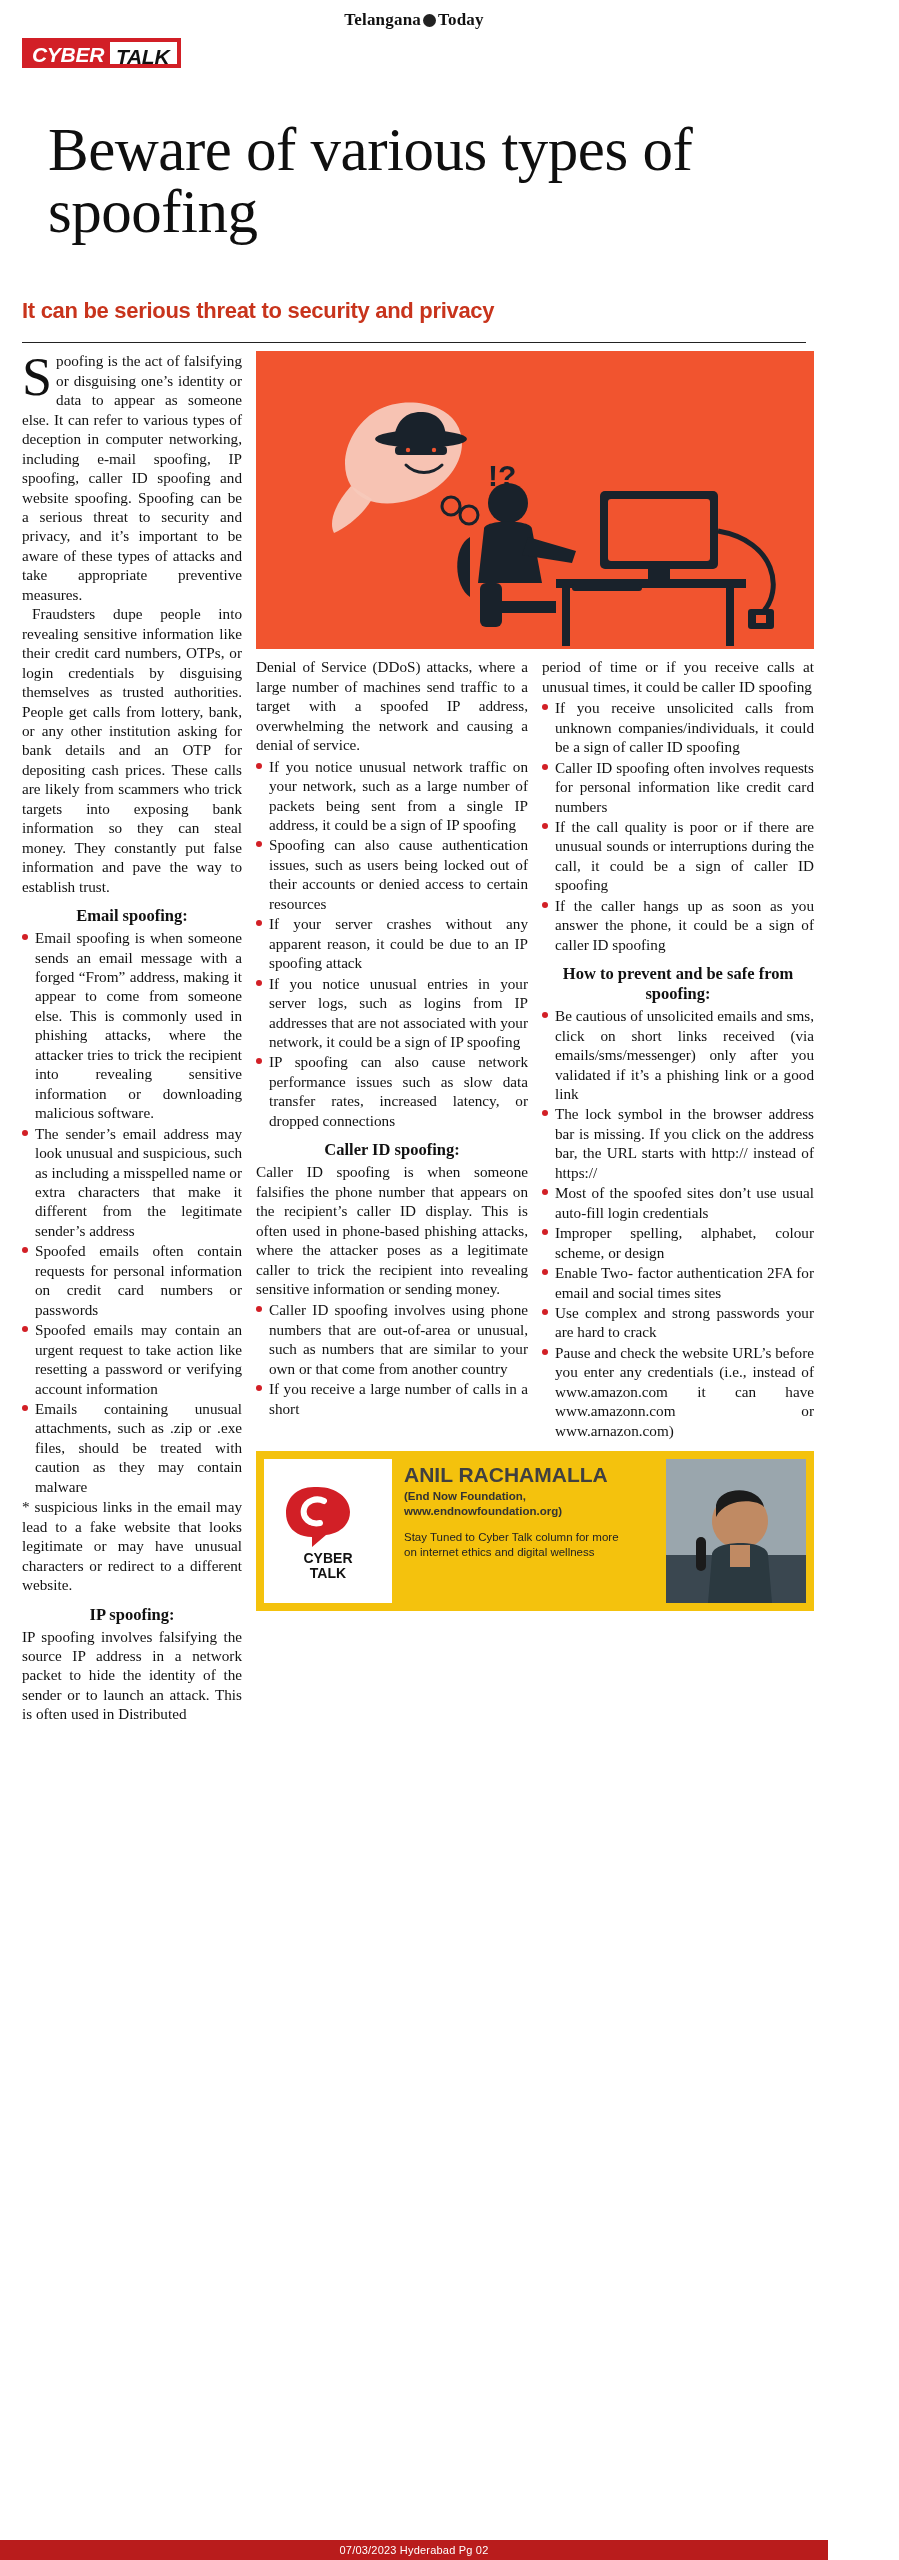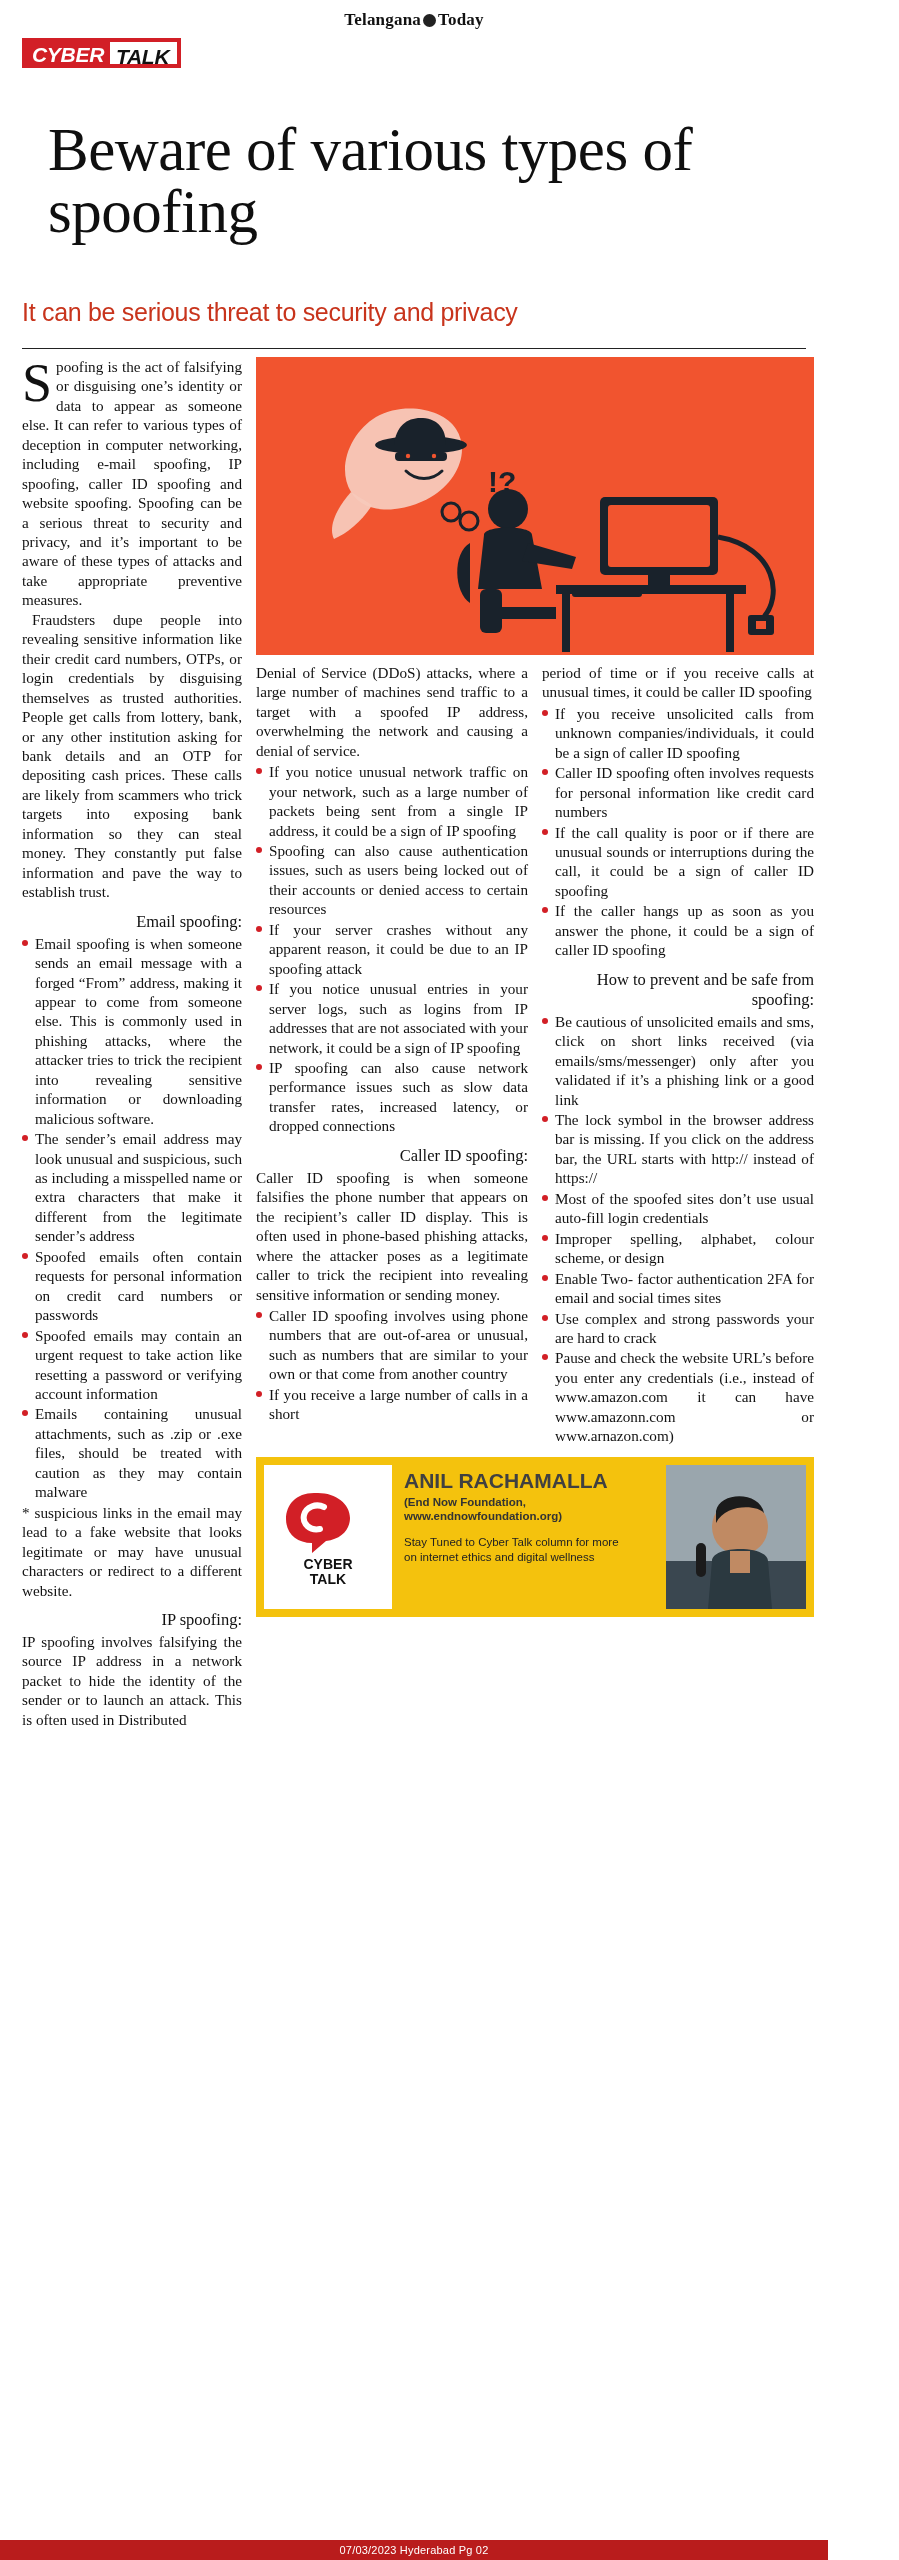--- a/index.html
+++ b/index.html
@@ -84,22 +84,22 @@
     font-size: 61px;
     line-height: 1.02;
     font-weight: normal;
     letter-spacing: -0.5px;
     color: #0f0f0f;
     margin-left: 26px;
   }
   .subhead {
     padding: 14px 22px 0 22px;
     font-family: "Liberation Sans", sans-serif;
-    font-weight: normal;
-    font-size: 25px;
+    font-weight: bold;
+    font-size: 22px;
     color: #c8341c;
     letter-spacing: -0.3px;
   }
   .rule {
     margin: 10px 22px 0 22px;
     border-top: 1px solid #222;
   }
 
   
   .content {
@@ -125,24 +125,24 @@
   .dropcap-p::first-letter {
     float: left;
     font-size: 54px;
     line-height: 0.82;
     padding-right: 4px;
     padding-top: 4px;
     font-family: "Liberation Serif", serif;
   }
   h3.sec {
     font-family: "Liberation Serif", serif;
-    font-weight: normal;
+    font-weight: bold;
     font-size: 16.5px;
     margin: 10px 0 2px 0;
-    text-align: right;
+    text-align: center;
   }
   ul.bullets {
     list-style: none;
     margin: 2px 0 0 0;
     padding: 0;
   }
   ul.bullets > li {
     position: relative;
     padding-left: 13px;
     margin-bottom: 1px;

